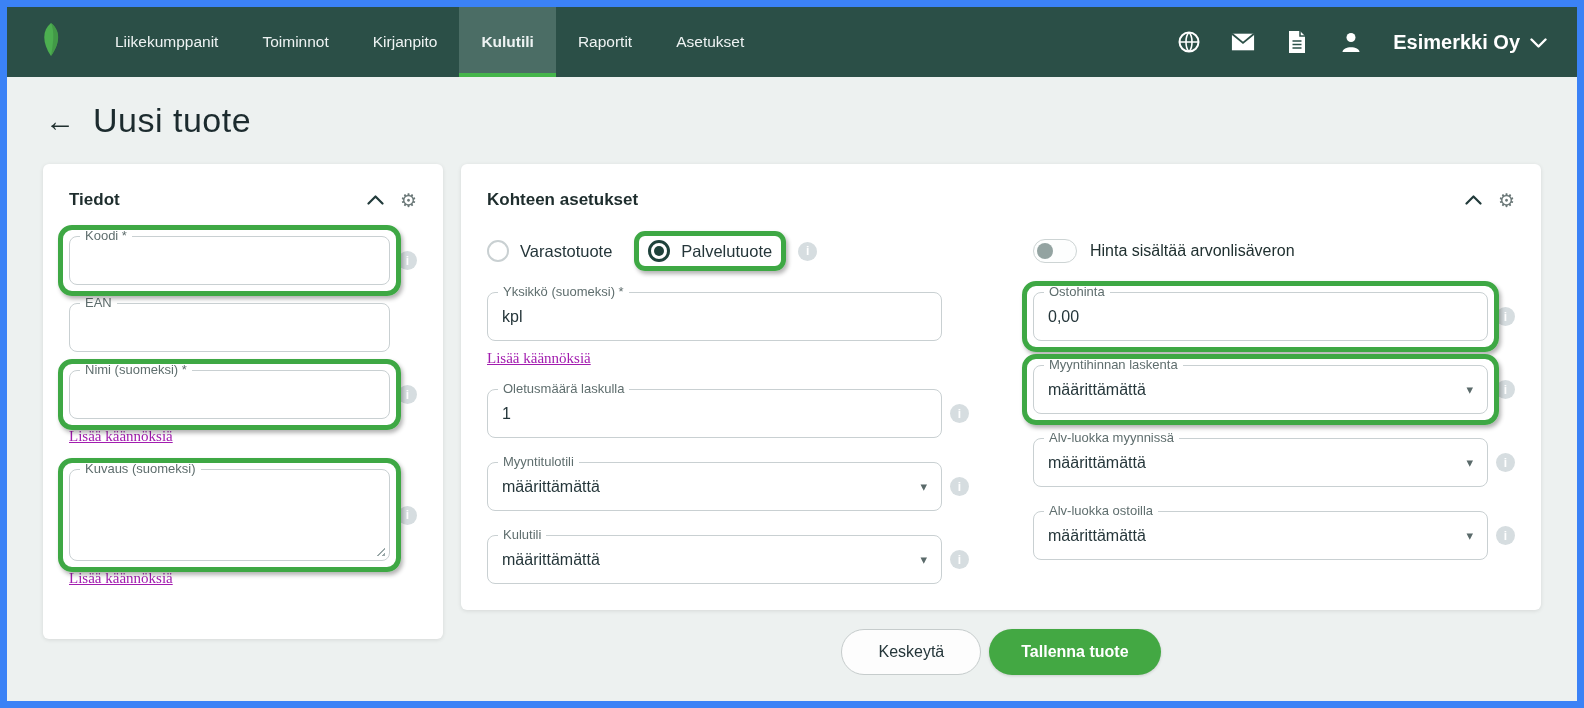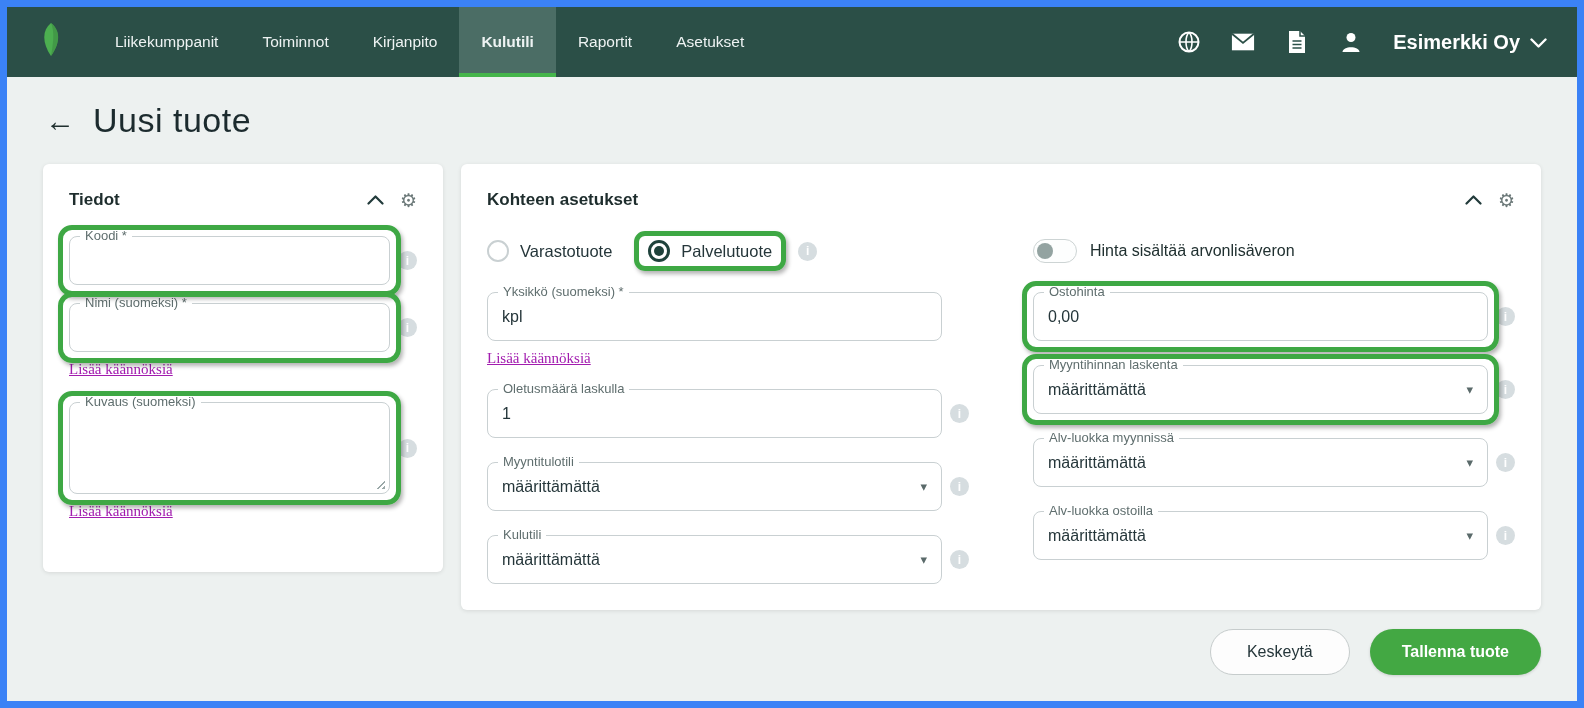--- a/index.html
+++ b/index.html
@@ -141,22 +141,22 @@
 
   .mb26 { margin-bottom: 26px; }
   .mb24 { margin-bottom: 24px; }
   .mb22 { margin-bottom: 22px; }
   .mb18 { margin-bottom: 18px; }
   .mb8  { margin-bottom: 8px; }
   .mt6  { margin-top: 6px; }
 
   
   .footer-actions {
-    display: flex; justify-content: flex-end; align-items: center;
-    gap: 20px; margin-top: 19px;
+    display: flex; justify-content: center; align-items: center;
+    gap: 8px; margin-top: 19px;
   }
   .btn { height: 46px; border-radius: 24px; font-size: 16px; cursor: pointer;
          display: inline-flex; align-items: center; justify-content: center;
          font-family: "Liberation Sans", "DejaVu Sans", sans-serif; }
   .btn-cancel {
     background: #fdfdfd; border: 1px solid #c6cccc; color: #25363a;
     padding: 0 36px;
   }
   .btn-save {
     background: #43a843; border: none; color: #ffffff; font-weight: bold;
@@ -244,20 +244,27 @@
         </div>
 
         <div class="row mb18">
           <div class="field hl">
             <span class="flabel">Koodi *</span>
             <span></span>
           </div>
           <span class="info">i</span>
         </div>
 
+        <div class="row mb18">
+          <div class="field">
+            <span class="flabel">EAN</span>
+            <span></span>
+          </div>
+          <span class="spacer19"></span>
+        </div>
 
         <div class="row mb8">
           <div class="field hl">
             <span class="flabel">Nimi (suomeksi) *</span>
             <span></span>
           </div>
           <span class="info">i</span>
         </div>
         <div class="mb24">
           <span class="link">Lisää käännöksiä</span>

